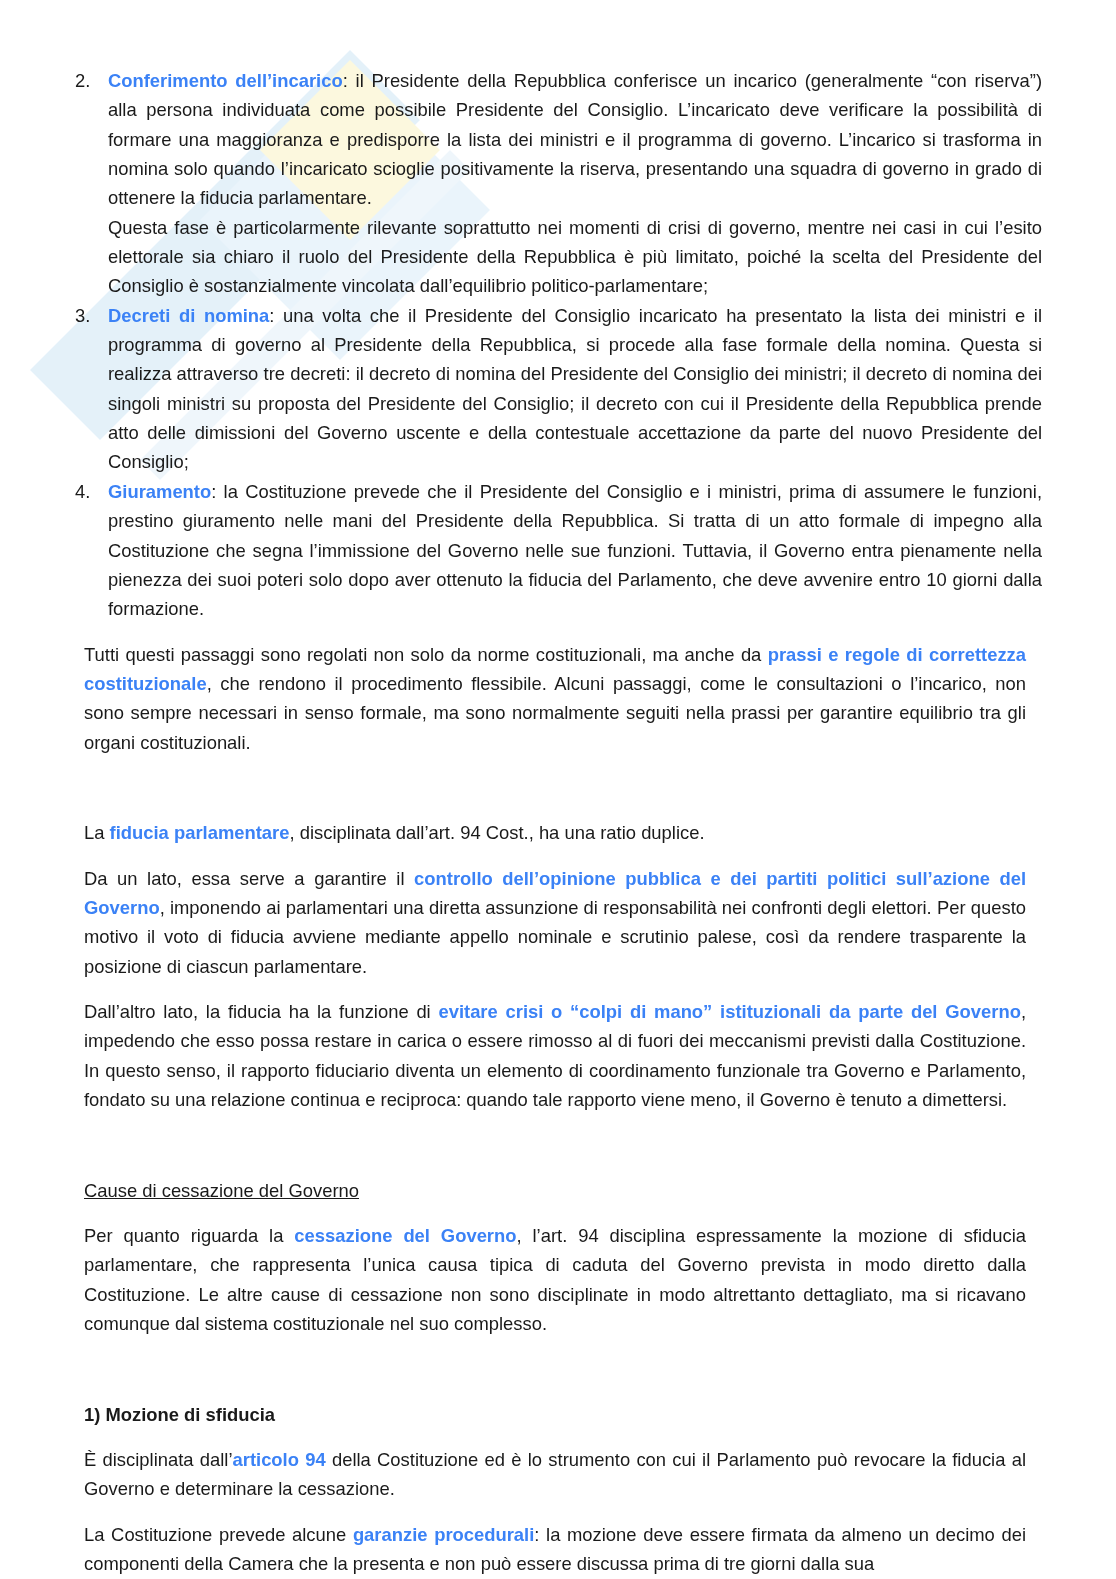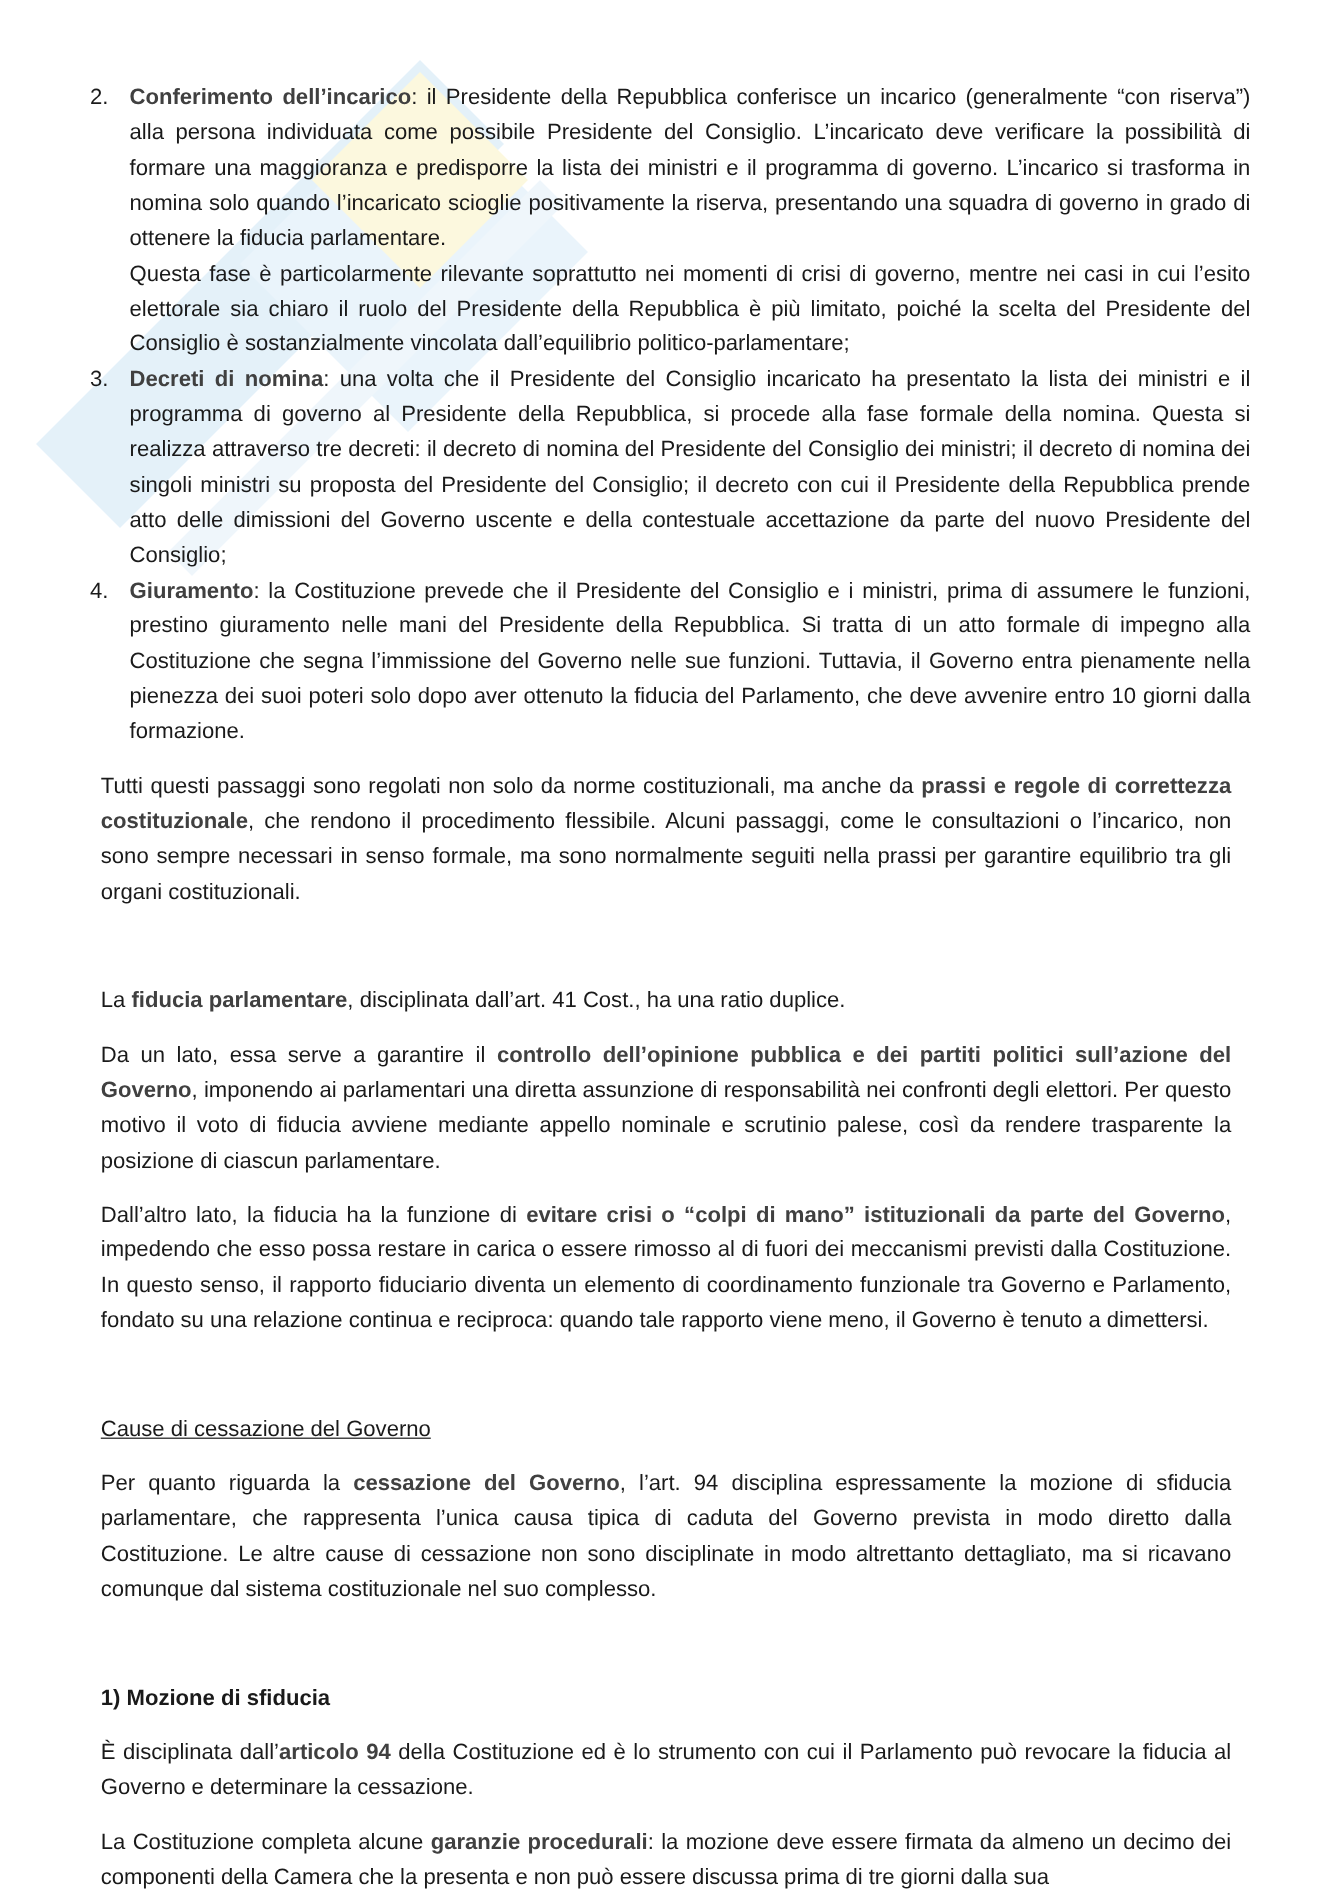--- a/index.html
+++ b/index.html
@@ -7,21 +7,21 @@
   .watermark {
     position: absolute; left: 20px; top: 40px; width: 520px; height: 520px;
     pointer-events: none; z-index: 0;
   }
   .page {
     position: absolute; left: 68px; top: 66px; width: 974px;
     font-family: "Liberation Sans", sans-serif;
     font-size: 18.4px; line-height: 29.35px; color: #1a1a1a;
     text-align: justify; z-index: 1;
   }
-  .page b { font-weight: bold; color: #404040; }
+  .page b { font-weight: bold; color: #3b82f6; }
   ol.steps { list-style: none; margin: 0; padding: 0; }
   ol.steps li { position: relative; padding-left: 40px; }
   ol.steps li .num { position: absolute; left: 7px; top: 0; }
   ol.steps li p { margin: 0; }
   p { margin: 16px; }
   .blank { height: 29.35px; }
   .heading-u { text-decoration: underline; font-weight: normal; }
   .heading-b { font-weight: bold; }
 </style>
 </head>
@@ -51,33 +51,33 @@
     <li>
       <span class="num">4.</span>
       <p><b>Giuramento</b><span>: la Costituzione prevede che il Presidente del Consiglio e i ministri, prima di assumere le funzioni, prestino giuramento nelle mani del Presidente della Repubblica. Si tratta di un atto formale di impegno alla Costituzione che segna l’immissione del Governo nelle sue funzioni. Tuttavia, il Governo entra pienamente nella pienezza dei suoi poteri solo dopo aver ottenuto la fiducia del Parlamento, che deve avvenire entro 10 giorni dalla formazione.</span></p>
     </li>
   </ol>
 
   <p><span>Tutti questi passaggi sono regolati non solo da norme costituzionali, ma anche da </span><b>prassi e regole di correttezza costituzionale</b><span>, che rendono il procedimento flessibile. Alcuni passaggi, come le consultazioni o l’incarico, non sono sempre necessari in senso formale, ma sono normalmente seguiti nella prassi per garantire equilibrio tra gli organi costituzionali.</span></p>
 
   <div class="blank"></div>
 
-  <p><span>La </span><b>fiducia parlamentare</b><span>, disciplinata dall’art. 41 Cost., ha una ratio duplice.</span></p>
+  <p><span>La </span><b>fiducia parlamentare</b><span>, disciplinata dall’art. 94 Cost., ha una ratio duplice.</span></p>
 
   <p><span>Da un lato, essa serve a garantire il </span><b>controllo dell’opinione pubblica e dei partiti politici sull’azione del Governo</b><span>, imponendo ai parlamentari una diretta assunzione di responsabilità nei confronti degli elettori. Per questo motivo il voto di fiducia avviene mediante appello nominale e scrutinio palese, così da rendere trasparente la posizione di ciascun parlamentare.</span></p>
 
   <p><span>Dall’altro lato, la fiducia ha la funzione di </span><b>evitare crisi o “colpi di mano” istituzionali da parte del Governo</b><span>, impedendo che esso possa restare in carica o essere rimosso al di fuori dei meccanismi previsti dalla Costituzione. In questo senso, il rapporto fiduciario diventa un elemento di coordinamento funzionale tra Governo e Parlamento, fondato su una relazione continua e reciproca: quando tale rapporto viene meno, il Governo è tenuto a dimettersi.</span></p>
 
   <div class="blank"></div>
 
   <p class="heading-u">Cause di cessazione del Governo</p>
 
   <p><span>Per quanto riguarda la </span><b>cessazione del Governo</b><span>, l’art. 94 disciplina espressamente la mozione di sfiducia parlamentare, che rappresenta l’unica causa tipica di caduta del Governo prevista in modo diretto dalla Costituzione. Le altre cause di cessazione non sono disciplinate in modo altrettanto dettagliato, ma si ricavano comunque dal sistema costituzionale nel suo complesso.</span></p>
 
   <div class="blank"></div>
 
   <p class="heading-b">1) Mozione di sfiducia</p>
 
   <p><span>È disciplinata dall’</span><b>articolo 94</b><span> della Costituzione ed è lo strumento con cui il Parlamento può revocare la fiducia al Governo e determinare la cessazione.</span></p>
 
-  <p><span>La Costituzione completa alcune </span><b>garanzie procedurali</b><span>: la mozione deve essere firmata da almeno un decimo dei componenti della Camera che la presenta e non può essere discussa prima di tre giorni dalla sua</span></p>
+  <p><span>La Costituzione prevede alcune </span><b>garanzie procedurali</b><span>: la mozione deve essere firmata da almeno un decimo dei componenti della Camera che la presenta e non può essere discussa prima di tre giorni dalla sua</span></p>
 
 </div>
 
 </body></html>

